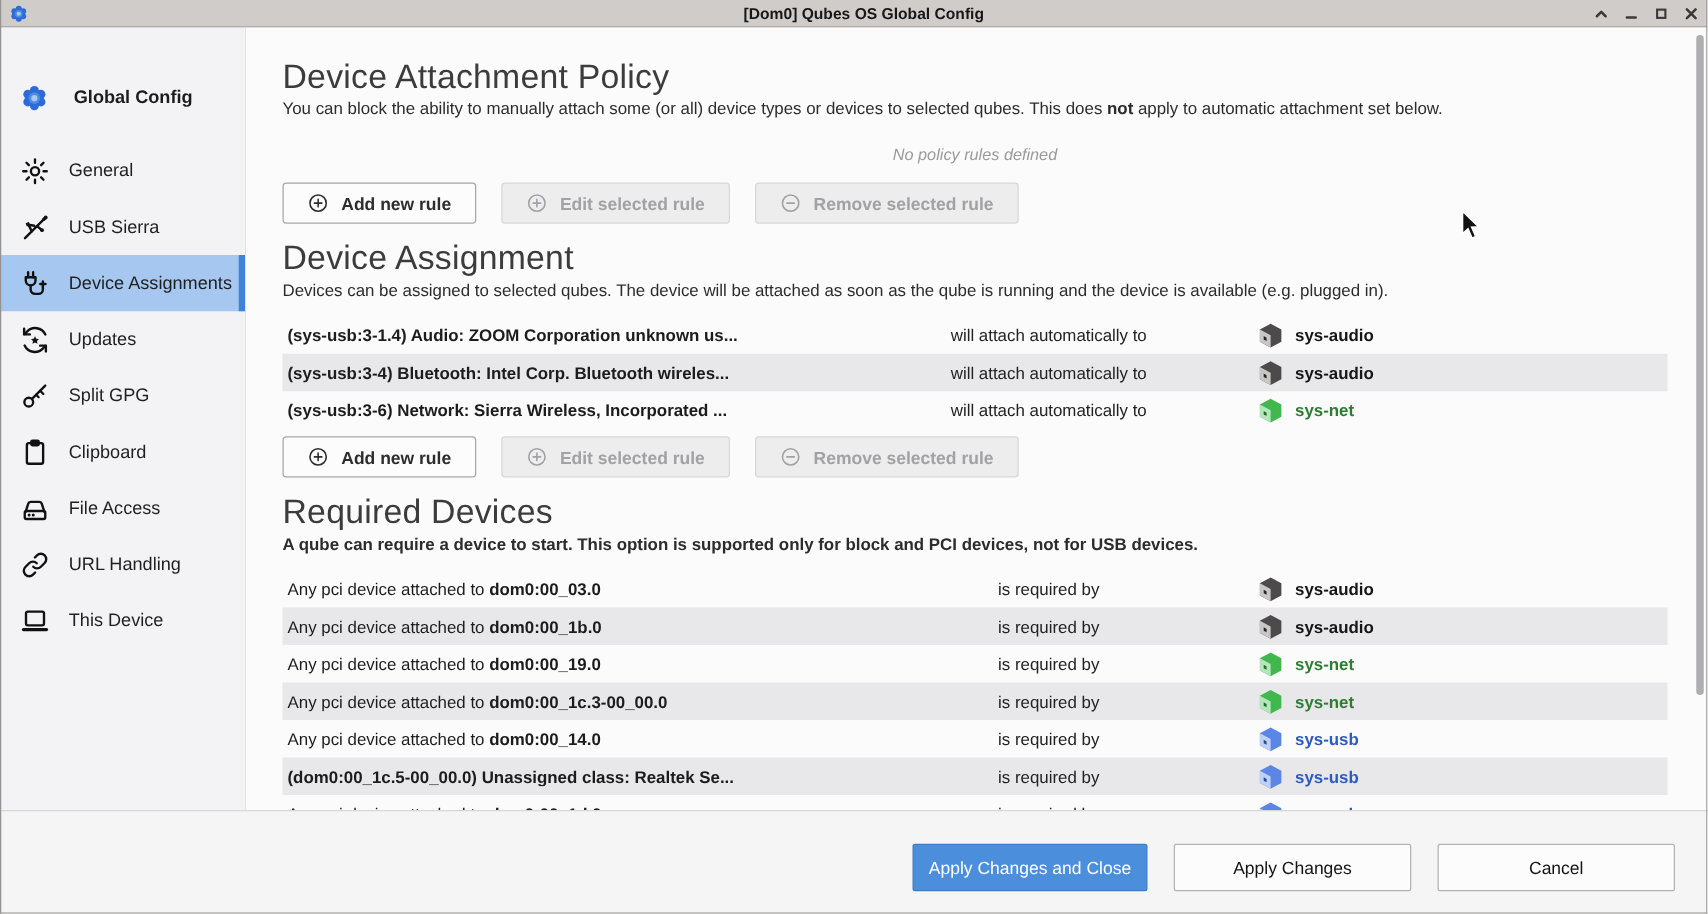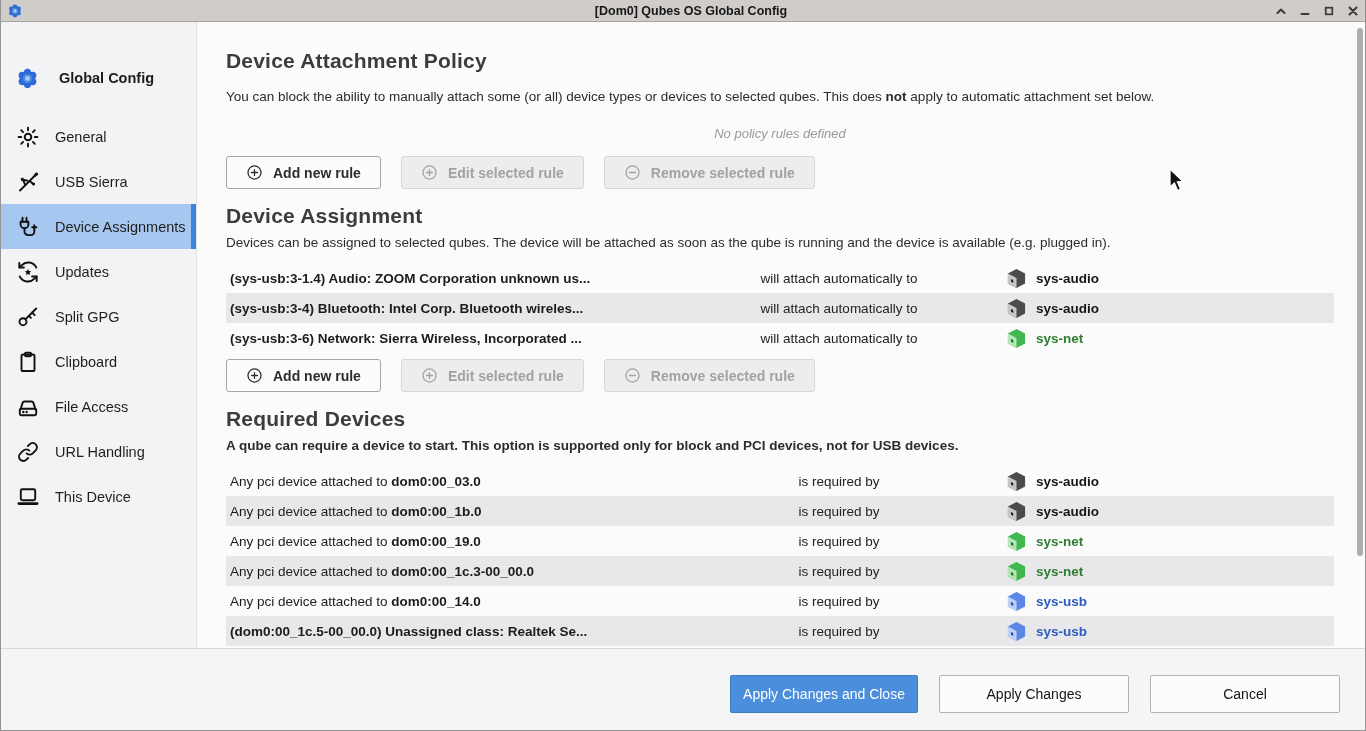--- a/index.html
+++ b/index.html
@@ -35,23 +35,23 @@
     height:45px; display:flex; align-items:center; gap:15px; padding-left:16px;
     font-size:14.5px; color:#1f1f1f; position:relative; cursor:default;
   }
   .side-item .icon { width:24px; height:24px; color:#111; flex:0 0 24px; }
   .side-item.selected { background:#a6c7f0; }
   .side-item.selected::after {
     content:""; position:absolute; right:0; top:0; bottom:0; width:5px; background:#3f82dc;
   }
   
   .main { flex:1; position:relative; background:#fbfbfc; padding-left:29px; overflow:hidden; }
-  .sec-title { font-size:21px; line-height:26px; font-weight:700; color:#3c3c3c; letter-spacing:.2px; }
+  .sec-title { font-size:27px; line-height:26px; font-weight:400; color:#3c3c3c; letter-spacing:.2px; }
   .sec-desc { font-size:13.5px; line-height:18px; color:#2c2c2c; }
-  .t1 { margin-top:26px; } .d1 { margin-top:14px; }
+  .t1 { margin-top:26px; } .d1 { margin-top:4px; }
   .empty-note { margin-top:20px; width:1108px; text-align:center; font-size:13px; font-style:italic; color:#9a9a9a; height:17px; }
   .btn-row { margin-top:13px; display:flex; gap:20px; }
   .btn-row.second { margin-top:6px; }
   .rule-btn {
     height:33px; display:flex; align-items:center; gap:10px; padding:0 19px;
     border:1px solid #a6a6a8; border-radius:3px; background:#fcfcfd;
     font-size:14px; font-weight:700; color:#2d2d2d; font-family:inherit; cursor:pointer;
   }
   .rule-btn .b-icon { width:17px; height:17px; display:block; }
   .rule-btn.disabled { background:#ededee; border-color:#d7d7d9; color:#a2a2a4; cursor:default; }

